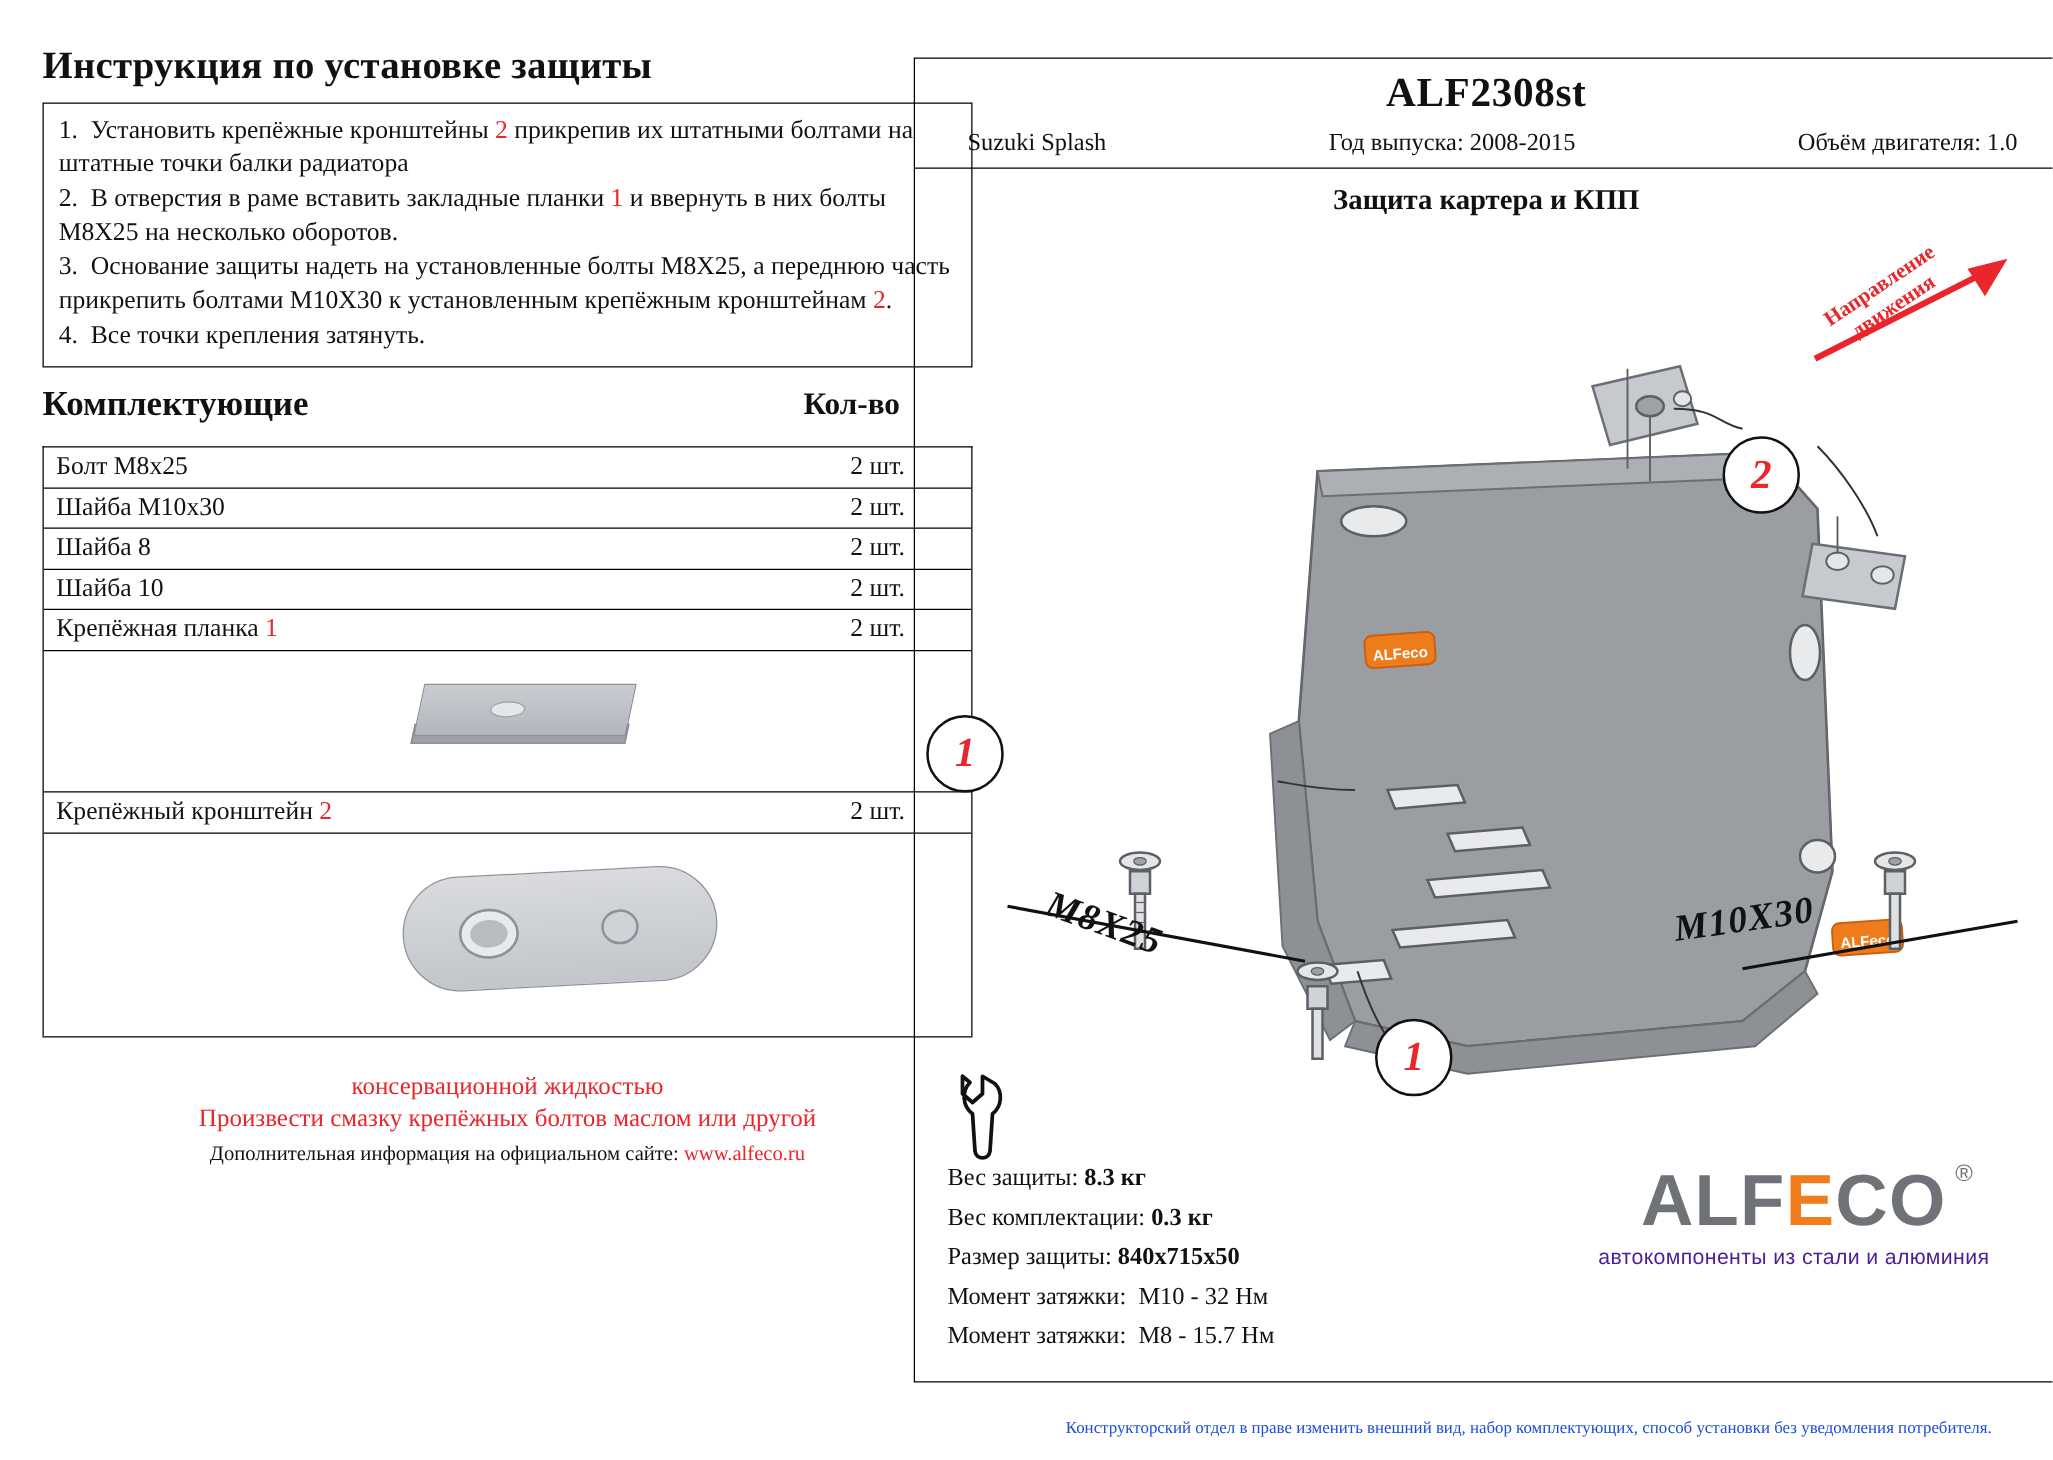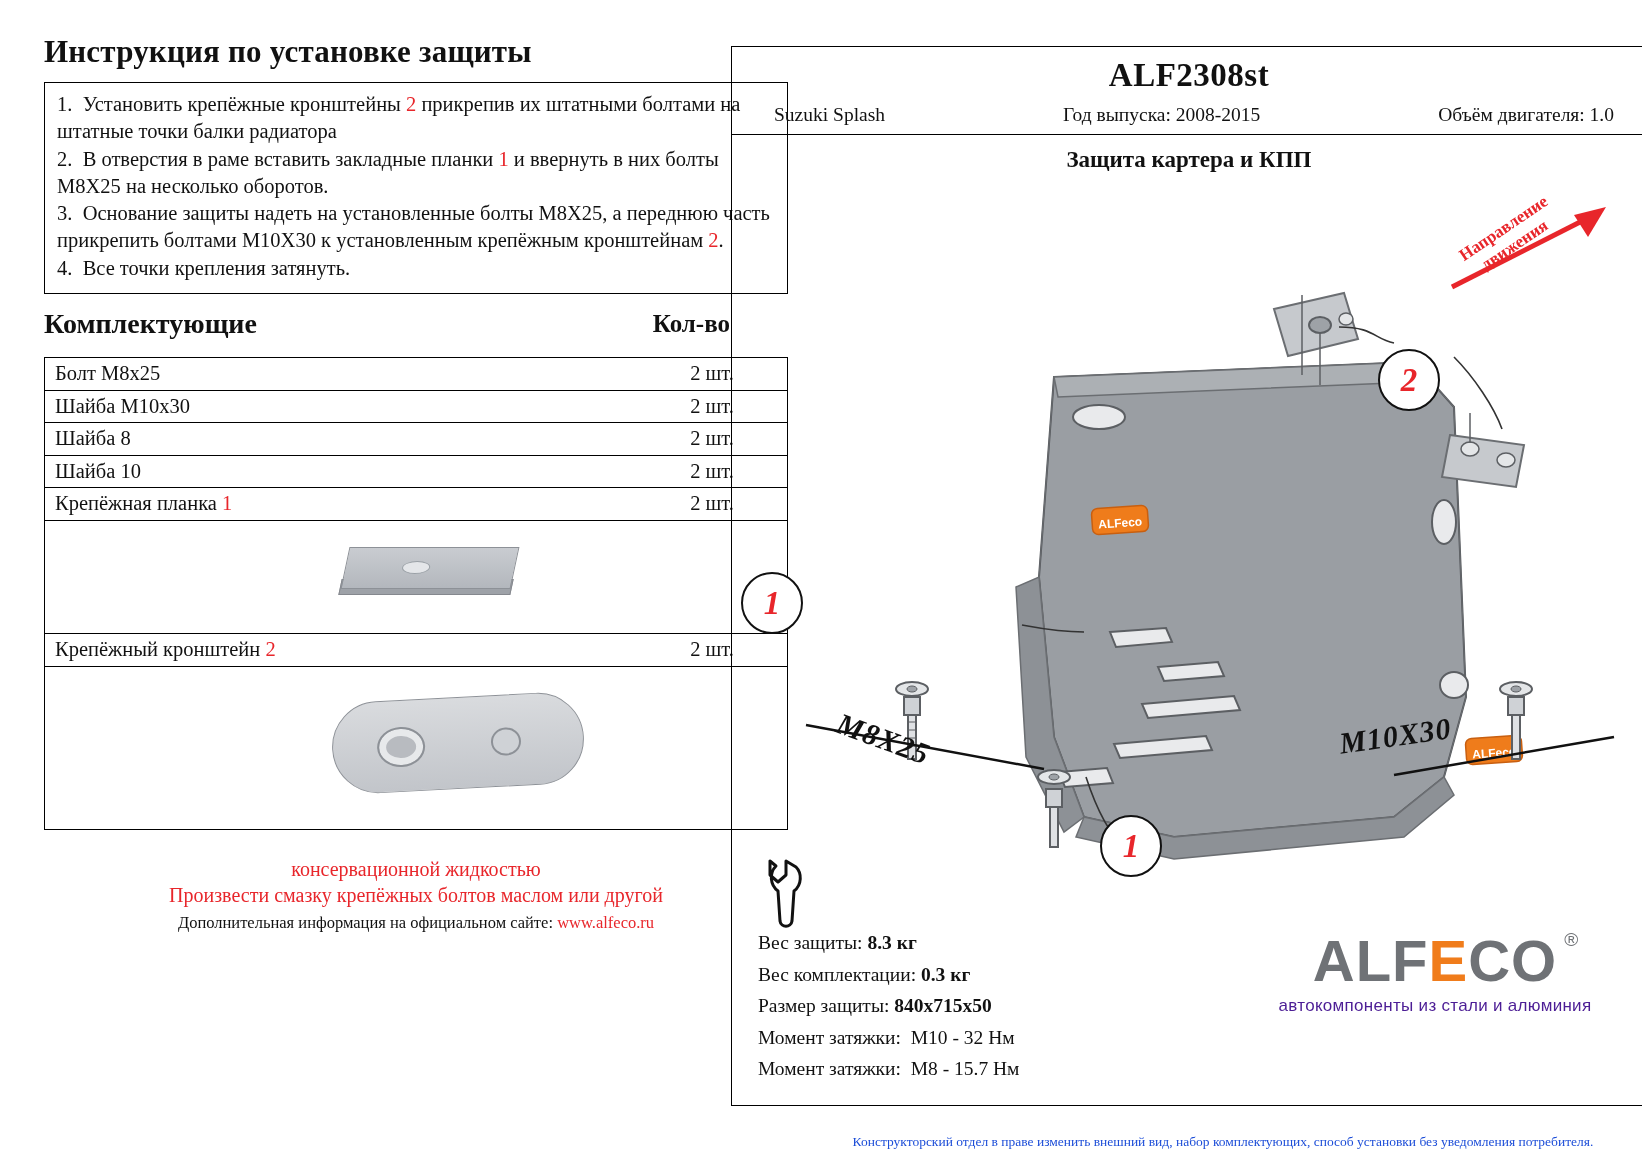--- a/index.html
+++ b/index.html
@@ -17,21 +17,21 @@
   }
   .page {
     position: relative;
     width: 1642px;
     height: 1168px;
   }
 
   
   .left-col {
     position: absolute;
-    left: 44px;
+    left: 34px;
     top: 34px;
     width: 744px;
   }
   .main-title {
     font-size: 31px;
     font-weight: bold;
     letter-spacing: 0.2px;
     margin: 0 0 12px 0;
     white-space: nowrap;
   }

